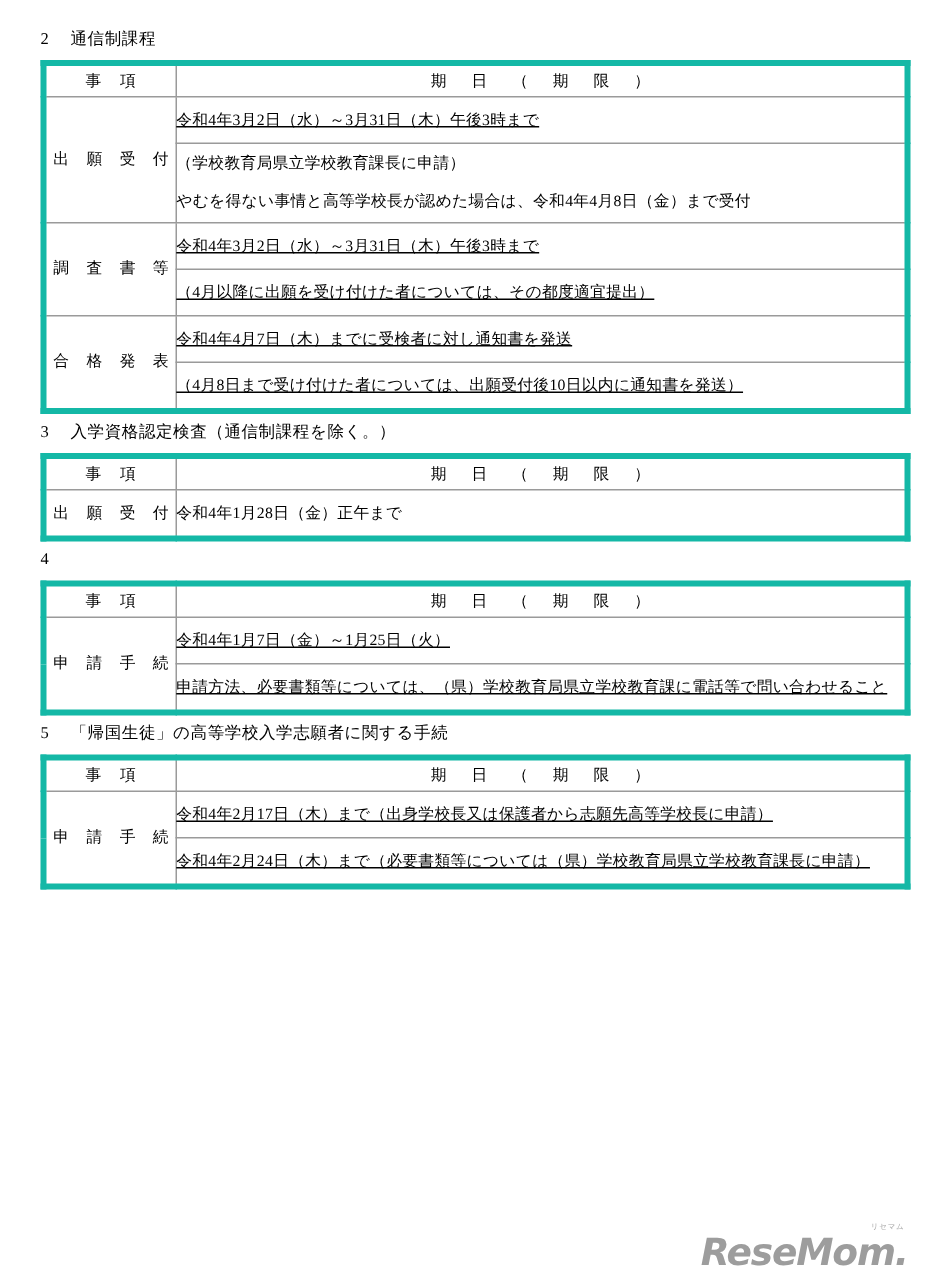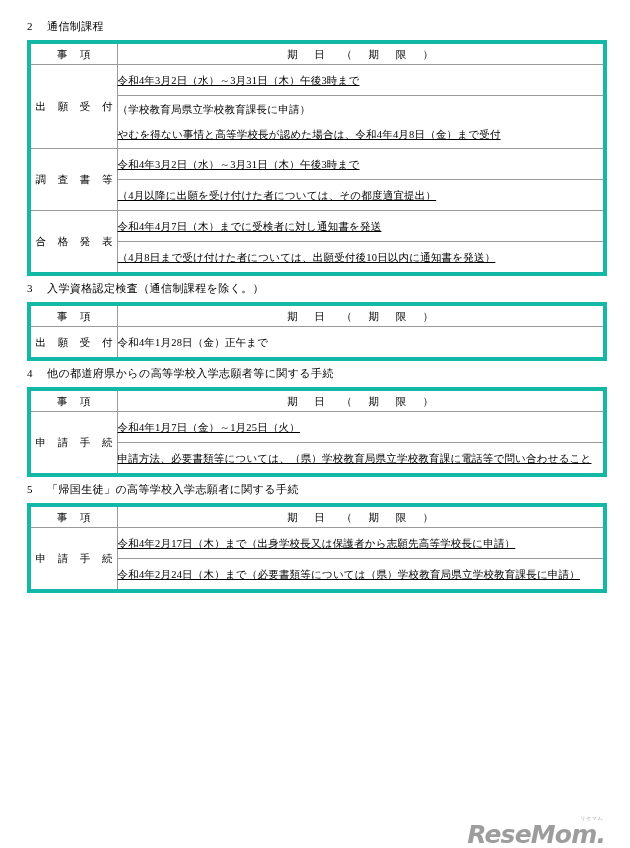--- a/index.html
+++ b/index.html
@@ -122,21 +122,21 @@
   }
   td.date .line {
     display: block;
     white-space: nowrap;
     font-size: 10.5px;
     line-height: 15px;
     letter-spacing: 0.2px;
   }
   td.date.pad-1 { height: 30px; text-decoration: underline; }
   td.date.pad-2 { height: 52px; }
-  td.date.pad-2 .line + .line { margin-top: 10px; text-decoration: underline; }
+  td.date.pad-2 .line + .line { margin-top: 10px; }
   td.date.single { height: 30px; }
 
   
   .watermark {
     position: absolute;
     right: 24px;
     bottom: 0;
     width: 112px;
     height: 34px;
     display: flex;
@@ -248,21 +248,20 @@
               <td class="date single">
                 <span class="line">令和4年1月28日（金）正午まで</span>
               </td>
             </tr>
           </tbody>
         </table>
       </div>
       <div class="section">
         <div class="section-heading">
           <span class="section-num">4</span>
-          <span class="section-title">他の都道府県からの高等学校入学志願者等に関する手続</span>
         </div>
         <table class="sched">
           <colgroup>
             <col class="c-item">
             <col class="c-date">
           </colgroup>
           <tbody>
             <tr>
               <th class="hdr-item"><span>事 項</span></th>
               <th class="hdr-date"><span>期 日 （ 期 限 ）</span></th>

